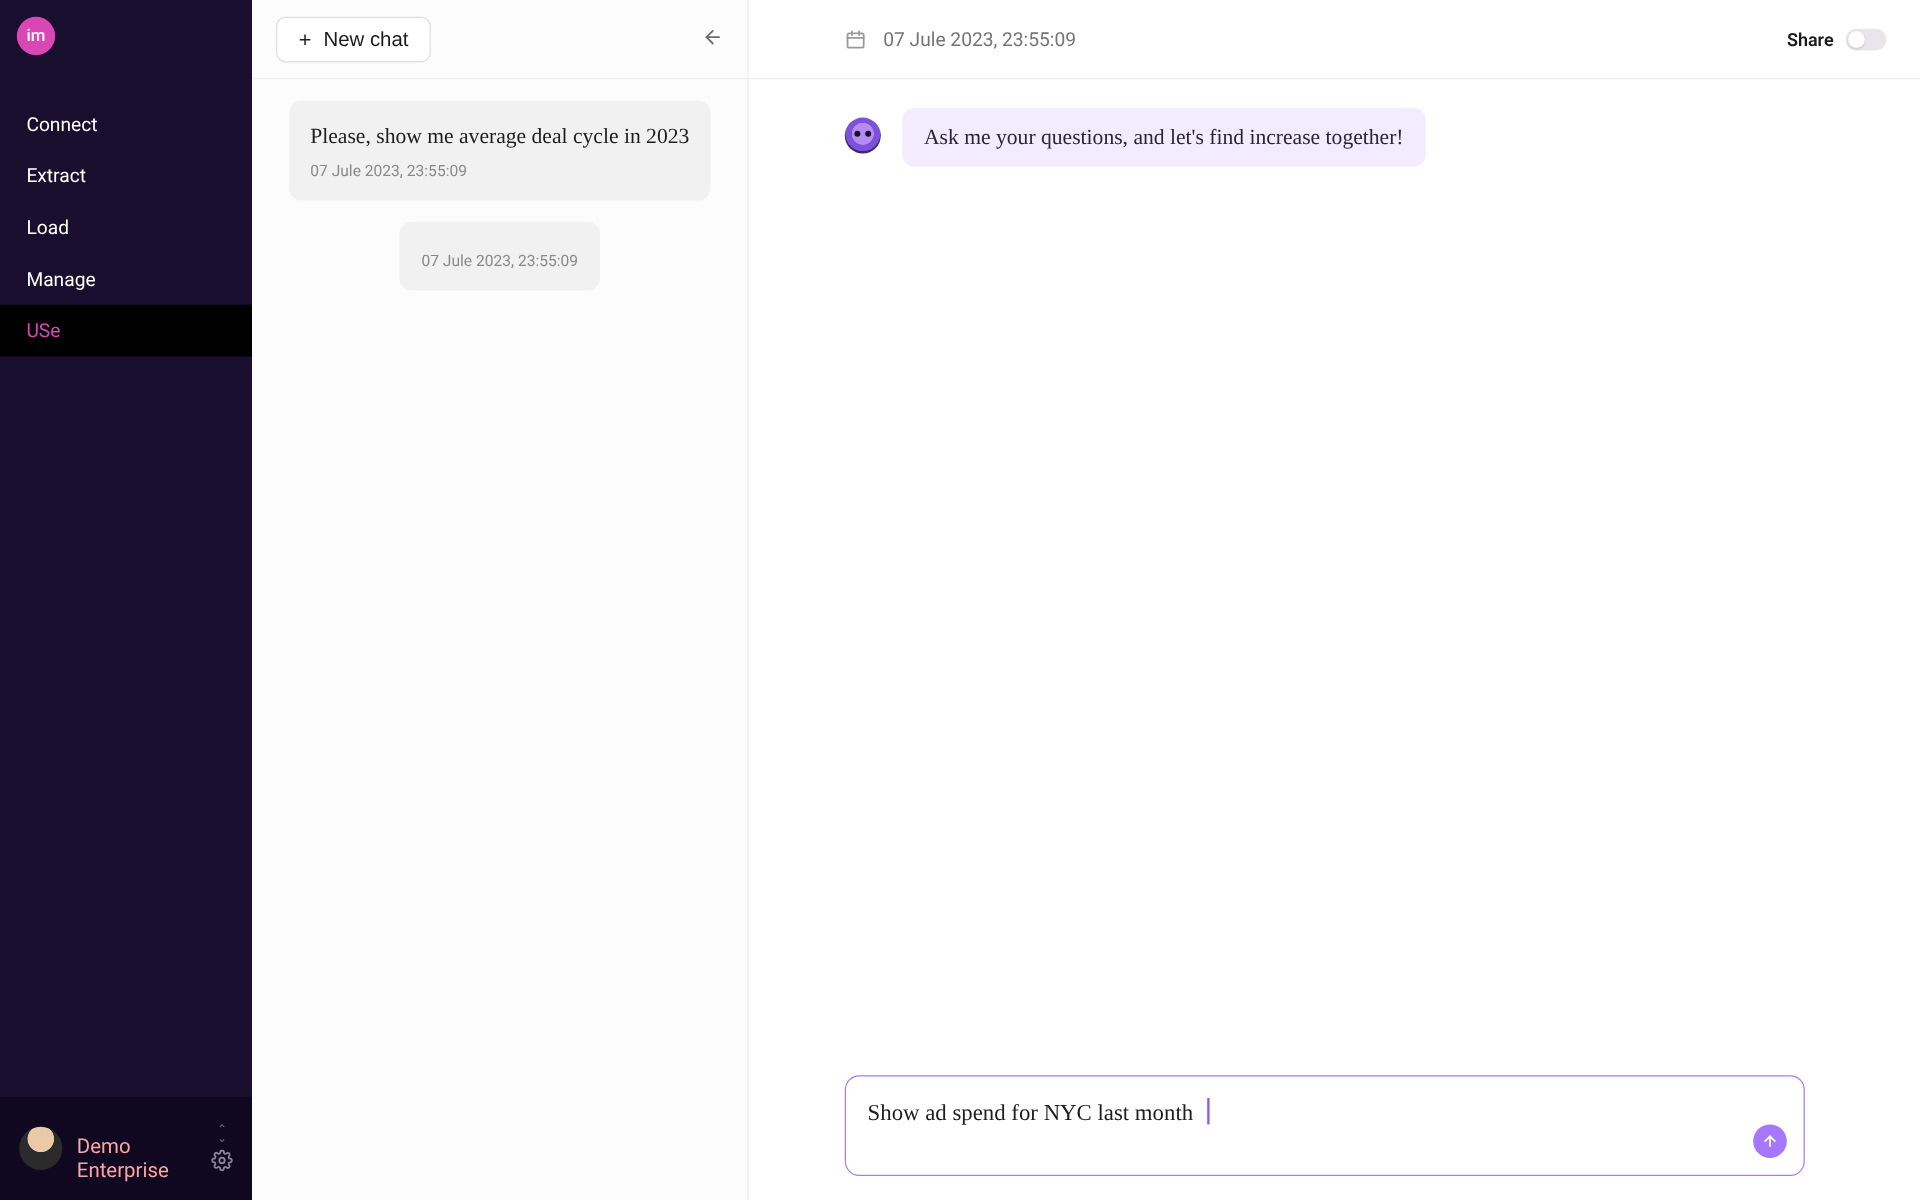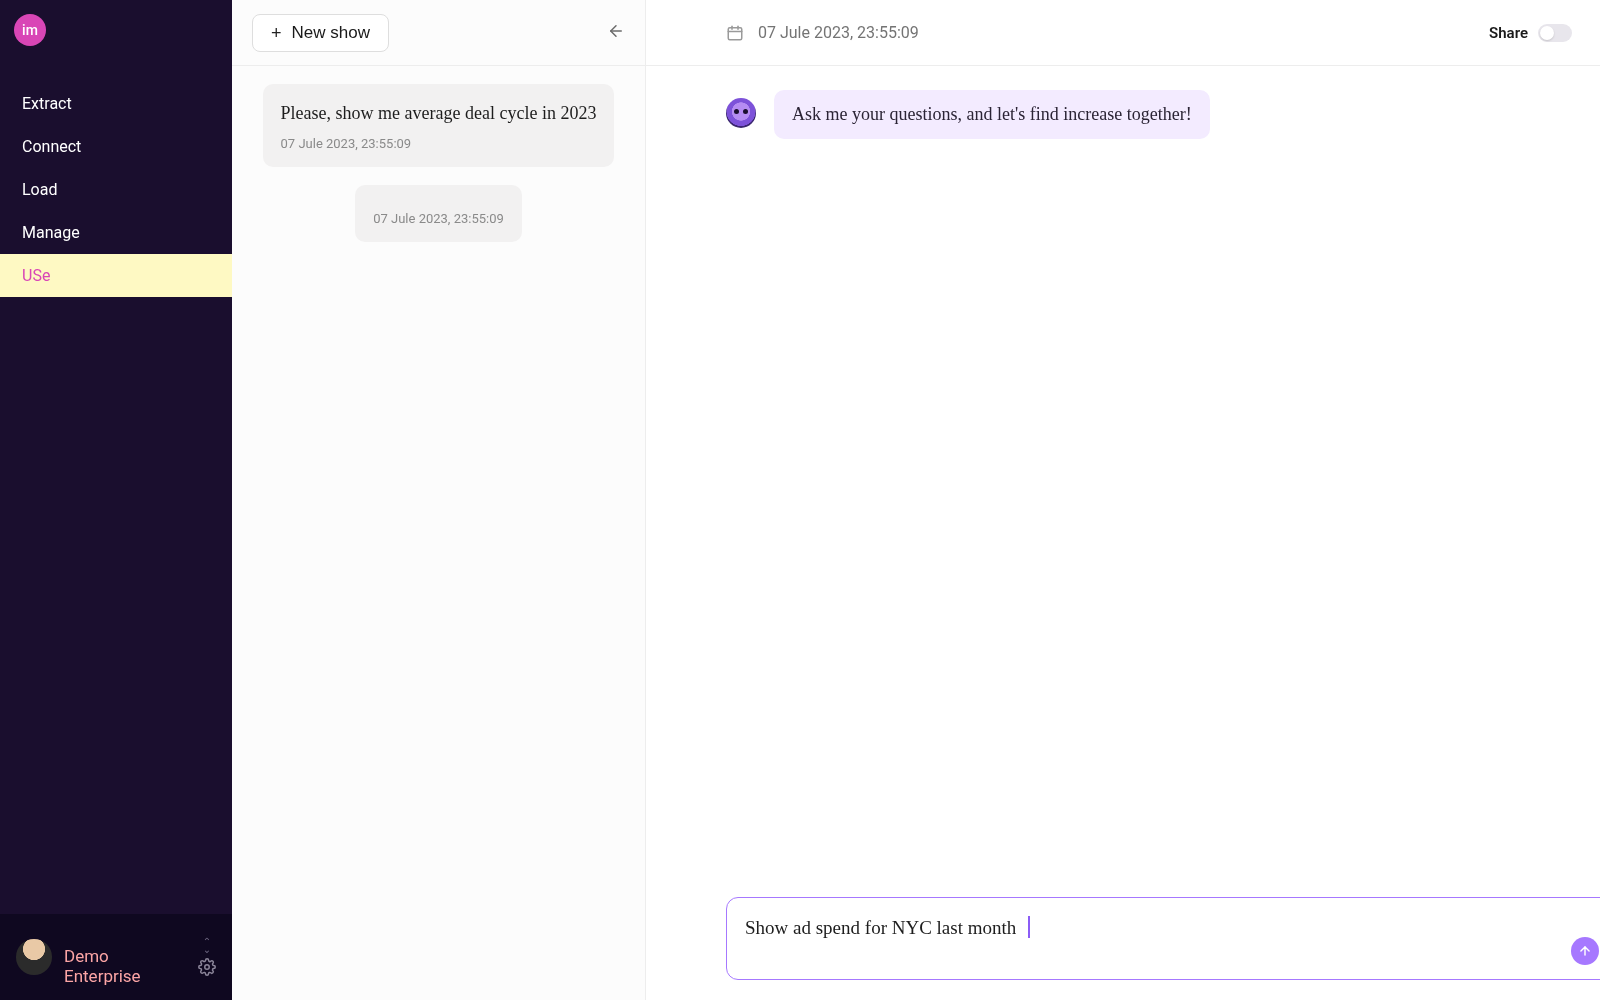--- a/index.html
+++ b/index.html
@@ -1,24 +1,24 @@
 <!DOCTYPE html>
 <html><head>
   <meta charset="utf-8">
   <style>
     * { margin: 0; padding: 0; box-sizing: border-box; }
     body { font-family: -apple-system, BlinkMacSystemFont, "Segoe UI", Roboto, sans-serif; width: 1600px; height: 1000px; overflow: hidden; display: flex; background: #fff; }
     
     
-    .sidebar { width: 232px; background: #1a0e2e; display: flex; flex-direction: column; flex-shrink: 0; }
+    .sidebar { width: 210px; background: #1a0e2e; display: flex; flex-direction: column; flex-shrink: 0; }
     .logo-wrap { padding: 14px 14px 8px; }
     .logo { width: 32px; height: 32px; border-radius: 50%; background: #d946b6; display: flex; align-items: center; justify-content: center; color: #fff; font-size: 14px; font-weight: 500; }
     .nav { margin-top: 28px; display: flex; flex-direction: column; }
     .nav-item { padding: 12px 22px; color: #fff; font-size: 16px; cursor: pointer; }
-    .nav-item.active { background: #fef9c3; color: #d946b6; }
+    .nav-item.active { background: #000000; color: #d946b6; }
     .sidebar-footer { margin-top: auto; background: #0f0820; padding: 14px 16px; display: flex; align-items: center; gap: 12px; }
     .avatar { width: 36px; height: 36px; border-radius: 50%; background: radial-gradient(circle at 50% 28%, #e9c9a6 0 34%, #2b2b2b 36% 100%); flex-shrink: 0; }
     .footer-col { display: flex; flex-direction: column; flex: 1; }
     .footer-name { color: #fca5a5; font-size: 17px; margin-top: 18px; }
     .footer-actions { display: flex; flex-direction: column; align-items: center; gap: 4px; color: #8b8599; }
     .gear-icon { width: 18px; height: 18px; }
     .chevrons { display: flex; flex-direction: column; gap: 0px; font-size: 10px; line-height: 8px; color: #6d6680; }
     
     
     .chatcol { width: 414px; background: #fcfcfc; border-right: 1px solid #ededed; display: flex; flex-direction: column; flex-shrink: 0; }
@@ -40,37 +40,37 @@
     .share-label { font-size: 15px; font-weight: 600; color: #1a1a1a; text-align: right; }
     .toggle { width: 34px; height: 18px; border-radius: 999px; background: #e8e6ec; position: relative; cursor: pointer; }
     .toggle::after { content: ""; position: absolute; left: 2px; top: 2px; width: 14px; height: 14px; background: #fff; border-radius: 50%; box-shadow: 0 1px 2px rgba(0,0,0,.15); }
     .chat-body { flex: 1; padding: 24px 80px 0; position: relative; }
     .assistant-row { display: flex; align-items: flex-start; gap: 18px; }
     .bot-avatar { width: 30px; height: 30px; border-radius: 50%; background: radial-gradient(circle at 50% 45%, #b58cf2 0 40%, #7d52d9 42% 64%, #3b2770 66% 100%); position: relative; flex-shrink: 0; margin-top: 8px; }
     .bot-avatar::before, .bot-avatar::after { content: ""; position: absolute; width: 5px; height: 5px; background: #1a0e2e; border-radius: 50%; top: 11px; }
     .bot-avatar::before { left: 8px; }
     .bot-avatar::after { right: 8px; }
     .assistant-bubble { background: #f3ebff; border-radius: 10px; padding: 14px 18px; font-family: Georgia, "Times New Roman", serif; font-size: 18px; color: #2b2435; max-width: 680px; }
-    .composer { position: absolute; left: 80px; right: 80px; bottom: 20px; width: 888px; }
+    .composer { position: absolute; left: 80px; right: 80px; bottom: 20px; width: 800px; }
     .composer-box { border: 1.5px solid #a678ff; border-radius: 12px; padding: 18px 54px 40px 18px; position: relative; background: #fff; }
     .composer-text { font-family: Georgia, "Times New Roman", serif; font-size: 19px; color: #1d1d1d; display: inline; }
     .caret { display: inline-block; width: 1.5px; height: 22px; background: #8b5cf6; vertical-align: -4px; margin-left: 12px; }
     .send-btn { position: absolute; right: 14px; bottom: 14px; width: 28px; height: 28px; border-radius: 50%; background: #a678ff; display: flex; align-items: center; justify-content: center; cursor: pointer; }
     .send-btn svg { width: 14px; height: 14px; color: #fff; }
   </style>
 </head>
 <body>
 
 <aside class="sidebar">
   <div class="logo-wrap">
     <div class="logo">im</div>
   </div>
   <nav class="nav">
+    <div class="nav-item">Connect</div>
     <div class="nav-item">Extract</div>
-    <div class="nav-item">Connect</div>
     <div class="nav-item">Load</div>
     <div class="nav-item">Manage</div>
     <div class="nav-item active">USe</div>
   </nav>
   <div class="sidebar-footer">
     <div class="avatar"></div>
     <div class="footer-col">
       <span class="footer-name">Demo Enterprise</span>
     </div>
     <div class="footer-actions">
@@ -83,21 +83,21 @@
         <path d="M19.4 15a1.7 1.7 0 0 0 .34 1.87l.06.06a2 2 0 1 1-2.83 2.83l-.06-.06a1.7 1.7 0 0 0-1.87-.34 1.7 1.7 0 0 0-1.03 1.56V21a2 2 0 1 1-4 0v-.09a1.7 1.7 0 0 0-1.11-1.55 1.7 1.7 0 0 0-1.87.34l-.06.06a2 2 0 1 1-2.83-2.83l.06-.06a1.7 1.7 0 0 0 .34-1.87 1.7 1.7 0 0 0-1.56-1.03H3a2 2 0 1 1 0-4h.09a1.7 1.7 0 0 0 1.55-1.11 1.7 1.7 0 0 0-.34-1.87l-.06-.06a2 2 0 1 1 2.83-2.83l.06.06a1.7 1.7 0 0 0 1.87.34h.08A1.7 1.7 0 0 0 10.11 3.1V3a2 2 0 1 1 4 0v.09a1.7 1.7 0 0 0 1.03 1.56 1.7 1.7 0 0 0 1.87-.34l.06-.06a2 2 0 1 1 2.83 2.83l-.06.06a1.7 1.7 0 0 0-.34 1.87v.08a1.7 1.7 0 0 0 1.56 1.03H21a2 2 0 1 1 0 4h-.09a1.7 1.7 0 0 0-1.51 1.03z"></path>
       </svg>
     </div>
   </div>
 </aside>
 
 <section class="chatcol">
   <div class="chatcol-header">
     <button class="new-chat-btn">
       <span class="plus">+</span>
-      <span>New show</span>
+      <span>New chat</span>
     </button>
     <span class="collapse-arrow">
       <svg width="18" height="18" viewBox="0 0 24 24" fill="none" stroke="currentColor" stroke-width="2" stroke-linecap="round" stroke-linejoin="round">
           <path d="M19 12H5"></path>
           <path d="m12 19-7-7 7-7"></path>
         </svg>
     </span>
   </div>
   <div class="history">
     <div class="history-card">

